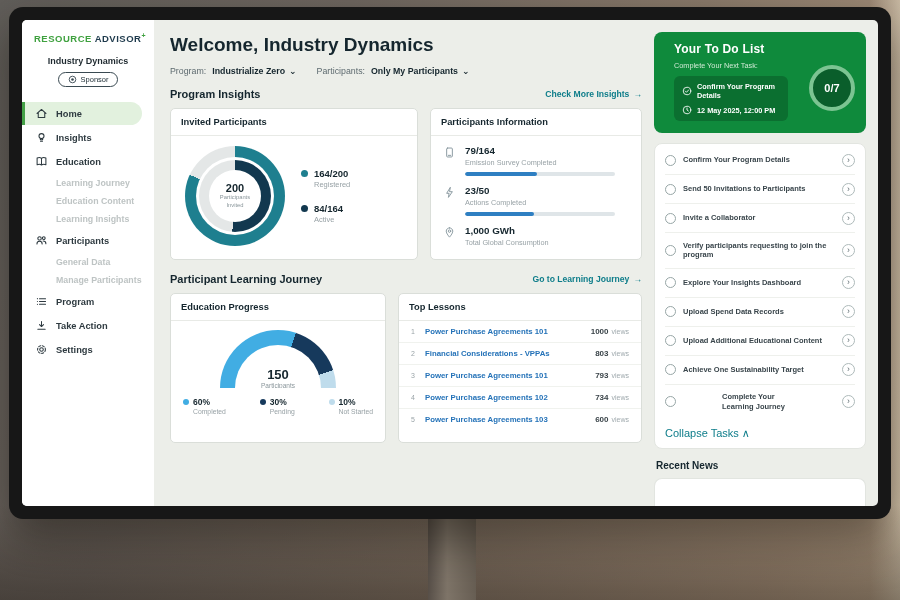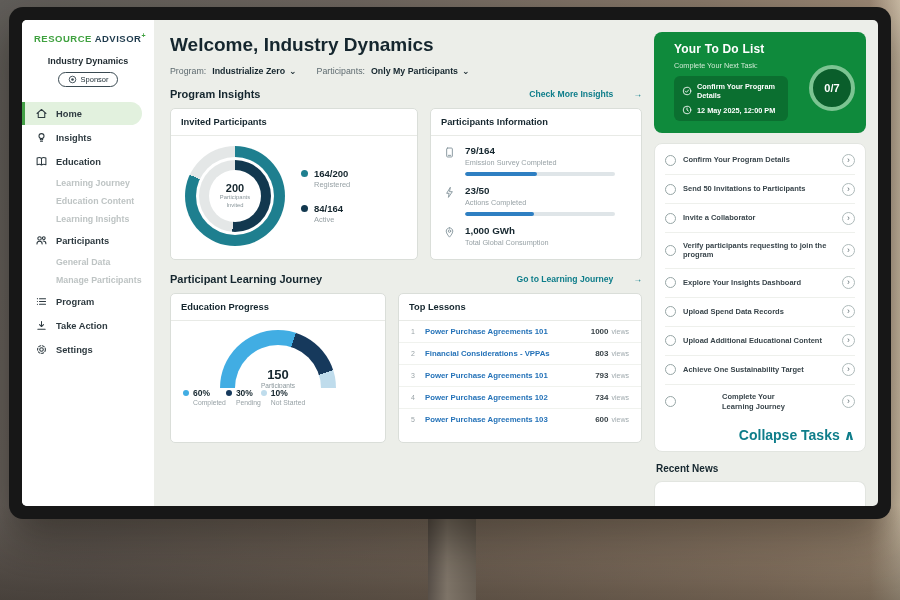--- a/index.html
+++ b/index.html
@@ -31,21 +31,21 @@
   .nav-sub{padding:4px 10px 4px 34px;color:#BEC4C4;font-weight:bold;font-size:8.8px;cursor:pointer;}
 
   
   .main{flex:1;min-width:0;padding:12px 12px 0 16px;box-sizing:border-box;}
   .page-title{font-size:19px;font-weight:bold;color:#15262E;margin:2px 0 10px;}
   .filters{display:flex;align-items:center;gap:6px;font-size:8.8px;color:#5E6B70;margin-bottom:12px;}
   .fvalue{font-weight:bold;color:#15262E;display:flex;align-items:center;gap:4px;margin-right:14px;cursor:pointer;}
   .chev{font-size:9px;color:#15262E;}
   .sec-row{display:flex;justify-content:space-between;align-items:center;margin:2px 0 8px;}
   .sec-title{font-size:11px;font-weight:bold;color:#15262E;}
-  .sec-link{font-size:8.6px;font-weight:bold;color:#0E7D8A;display:flex;gap:20px;align-items:center;cursor:pointer;}
+  .sec-link{font-size:8.6px;font-weight:bold;color:#0E7D8A;display:flex;gap:4px;align-items:center;cursor:pointer;}
   .cards-row{display:flex;gap:12px;margin-bottom:13px;}
   .card{background:#fff;border:1px solid #DADED9;border-radius:5px;box-sizing:border-box;}
   .card-title{font-size:9.3px;font-weight:bold;color:#15262E;padding:8px 10px;border-bottom:1px solid #E8EAE6;}
   .card-invited{width:248px;height:152px;}
   .card-info{flex:1;height:152px;}
   .card-gauge{width:216px;height:150px;}
   .card-lessons{flex:1;height:150px;}
 
   
   .donut-wrap{display:flex;align-items:center;gap:16px;padding:10px 8px 0 14px;}
@@ -73,21 +73,21 @@
   .bar-fill{height:100%;border-radius:2px;width:0;}
 
   
   .gauge-area{display:flex;flex-direction:column;align-items:center;padding-top:9px;}
   .gauge{position:relative;width:116px;height:58px;overflow:hidden;}
   .gauge-arc{position:absolute;left:0;top:0;width:116px;height:116px;border-radius:50%;}
   .gauge-hole{position:absolute;left:15px;top:15px;width:86px;height:86px;border-radius:50%;background:#fff;}
   .gauge-center{position:absolute;left:0;right:0;bottom:-1px;text-align:center;}
   .gc-val{font-size:13px;font-weight:bold;color:#15262E;line-height:1.1;}
   .gc-lab{font-size:6.5px;color:#8A969B;}
-  .gauge-legend{display:flex;width:190px;}
+  .gauge-legend{display:flex;justify-content:space-between;margin-top:9px;width:190px;}
   .gl-item{display:flex;gap:4px;align-items:flex-start;}
   .gl-dot{width:6px;height:6px;border-radius:50%;margin-top:2px;flex-shrink:0;}
   .gl-val{font-size:8.5px;font-weight:bold;color:#15262E;}
   .gl-lab{font-size:6.8px;color:#98A2A6;margin-top:1px;}
 
   
   .lesson-row{display:flex;align-items:center;gap:8px;padding:6px 12px;border-bottom:1px solid #F0F2EE;}
   .lesson-row:last-child{border-bottom:none;}
   .lr-rank{font-size:7px;color:#9AA4A8;width:6px;flex-shrink:0;}
   .lr-title{flex:1;font-size:7.8px;font-weight:bold;color:#2472B8;cursor:pointer;}
@@ -104,21 +104,21 @@
   .tp-row svg{width:10px;height:10px;stroke:#fff;fill:none;stroke-width:1.2;stroke-linecap:round;stroke-linejoin:round;flex-shrink:0;}
   .tp-badge{position:absolute;right:11px;top:33px;width:46px;height:46px;border-radius:50%;background:#0A5E2B;
     border:4px solid #7CC492;box-sizing:border-box;display:flex;align-items:center;justify-content:center;
     font-size:11px;font-weight:bold;color:#fff;}
   .todo-card{background:#fff;border-radius:8px;margin-top:10px;padding:2px 10px 0;border:1px solid #E2E5E0;}
   .todo-row{display:flex;align-items:center;gap:7px;padding:7.5px 0;border-bottom:1px solid #EEF0EC;cursor:pointer;}
   .cb{width:11px;height:11px;border:1.2px solid #97A6A6;border-radius:50%;flex-shrink:0;box-sizing:border-box;cursor:pointer;}
   .tl{flex:1;font-size:7.5px;font-weight:bold;color:#39454B;line-height:1.3;}
   .chev-btn{width:13px;height:13px;border:1px solid #AEBABA;border-radius:50%;display:flex;align-items:center;
     justify-content:center;font-size:8.5px;color:#5E6B70;flex-shrink:0;cursor:pointer;box-sizing:border-box;padding-bottom:1px;}
-  .collapse-row{text-align:right;padding:8px 0;font-size:14px;font-weight:bold;color:#0E7D8A;cursor:pointer;}
+  .collapse-row{text-align:left;padding:8px 0;font-size:11px;font-weight:normal;color:#0E7D8A;cursor:pointer;}
   .news-title{font-size:10px;font-weight:bold;color:#15262E;margin:11px 2px 7px;}
   .news-card{background:#fff;border-radius:8px 8px 0 0;flex:1;border:1px solid #E2E5E0;border-bottom:none;min-height:8px;}
 </style>
 </head>
 <body>
 
 <div class="scene">
   <div class="bg-right"></div>
   <div class="bg-bottom"></div>
   <div class="stand"></div>

